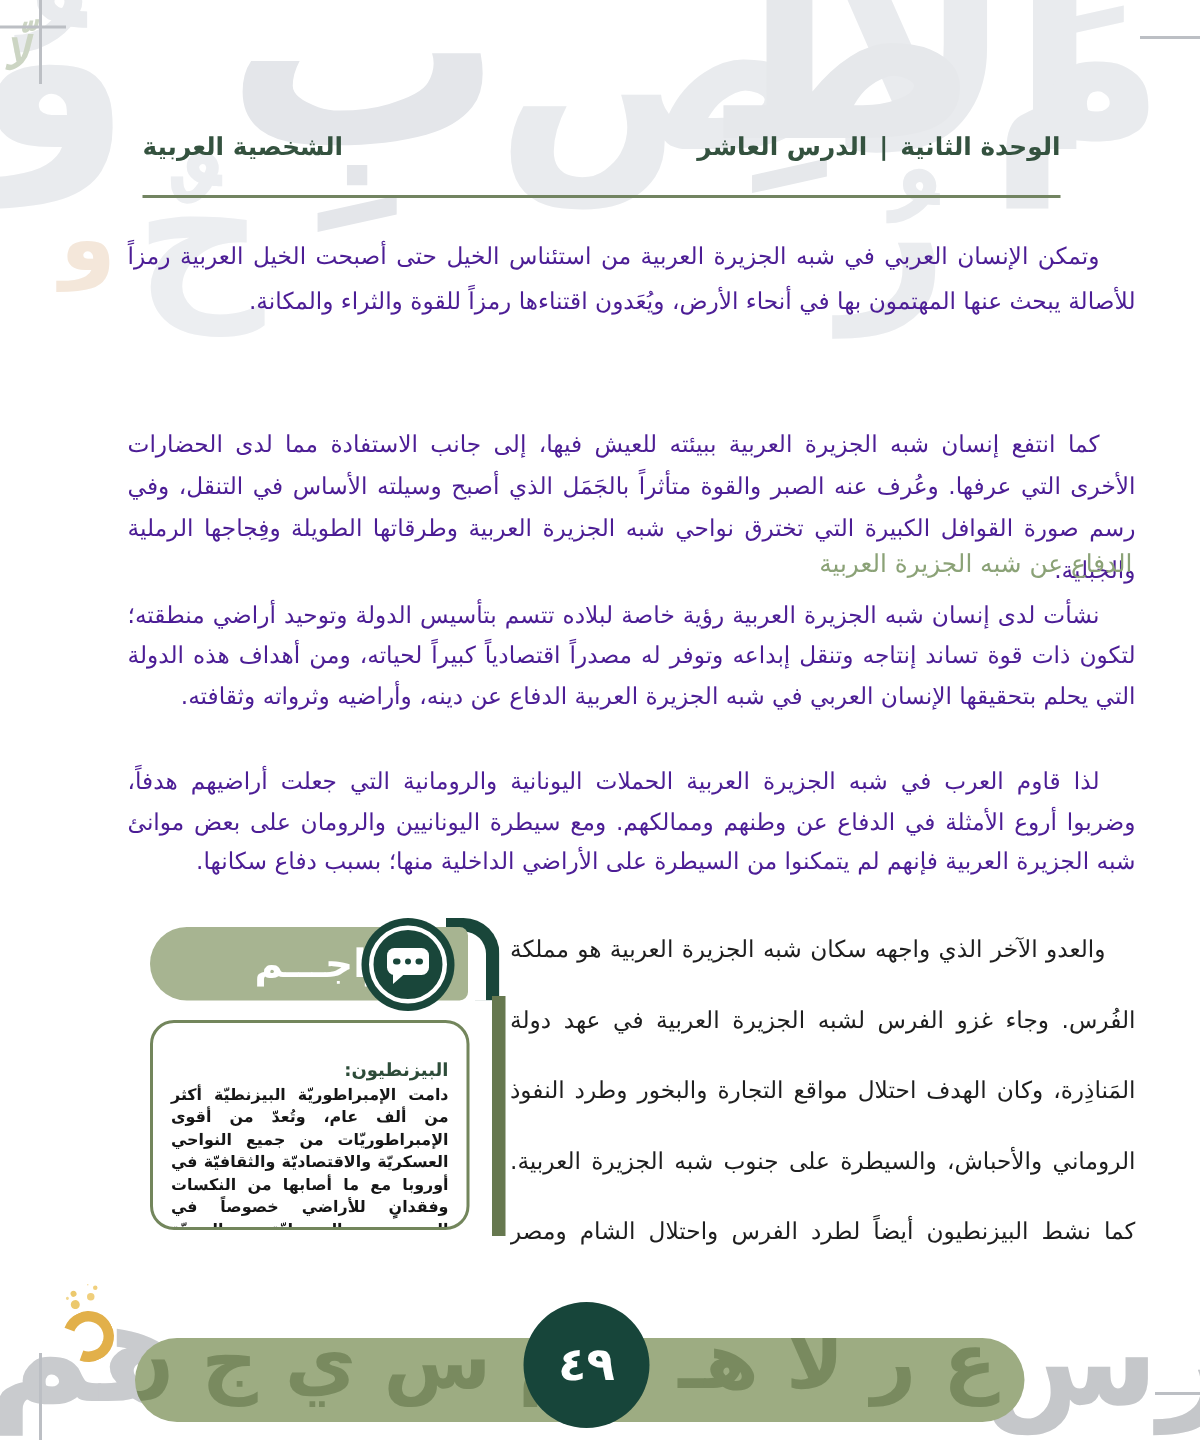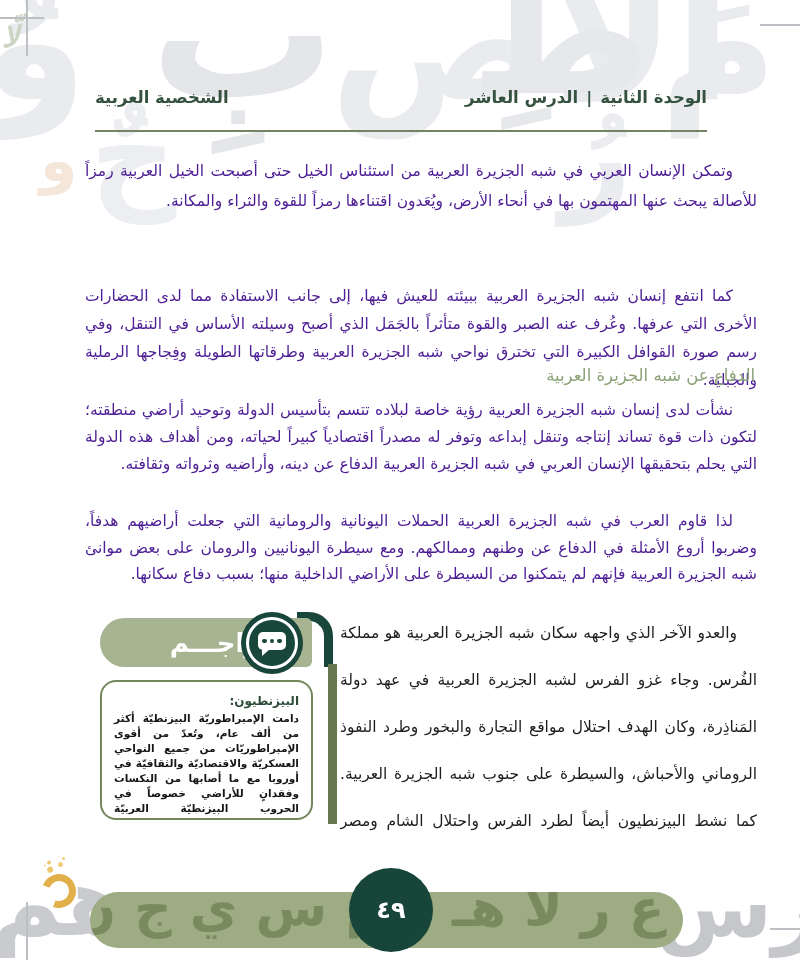--- a/index.html
+++ b/index.html
@@ -109,21 +109,21 @@
   .bubble::after {
     content:""; position:absolute; left:4px; bottom:-6px;
     width:0; height:0;
     border-left:8px solid #ffffff; border-bottom:7px solid transparent;
   }
   .bubble .dot { width:4.5px; height:4.5px; border-radius:50%; background:#19463a; }
 
   .tarajim-box {
     position:absolute; left:5px; top:68px; width:213px; height:140px;
     border:2px solid #73865c; border-radius:16px;
-    background:#ffffff; padding:12px 12px 6px 12px; overflow:hidden;
+    background:#ffffff; padding:24px 12px 6px 12px; overflow:hidden;
   }
   .tarajim-term {
     font-size:12px; font-weight:bold; color:#2d4c39; margin-bottom:3px;
     text-align:right;
   }
   .tarajim-def {
     font-size:10.6px; font-weight:bold; line-height:15px;
     text-align:justify; color:#161616;
   }
 
@@ -141,21 +141,21 @@
     font-size:52px; font-weight:bold; color:#5c7044; opacity:0.55;
     white-space:nowrap; letter-spacing:4px;
   }
 
   .page-number-badge {
     position:absolute; left:349px; top:868px; width:84px; height:84px;
     border-radius:50%; background:#17453a; z-index:3;
     display:flex; align-items:center; justify-content:center;
   }
   .page-number-badge span {
-    color:#ffffff; font-size:24px; font-weight:bold;
+    color:#ffffff; font-size:31px; font-weight:bold;
   }
 
   .gold-emblem {
     position:absolute; left:42px; top:874px; width:34px; height:34px; z-index:2;
     border:7px solid #e2b04a; border-radius:50%;
     border-left-color:transparent; transform:rotate(-25deg);
   }
   .gold-emblem::before {
     content:""; position:absolute; left:8px; top:-16px;
     width:6px; height:6px; border-radius:50%; background:#ecc96e;

